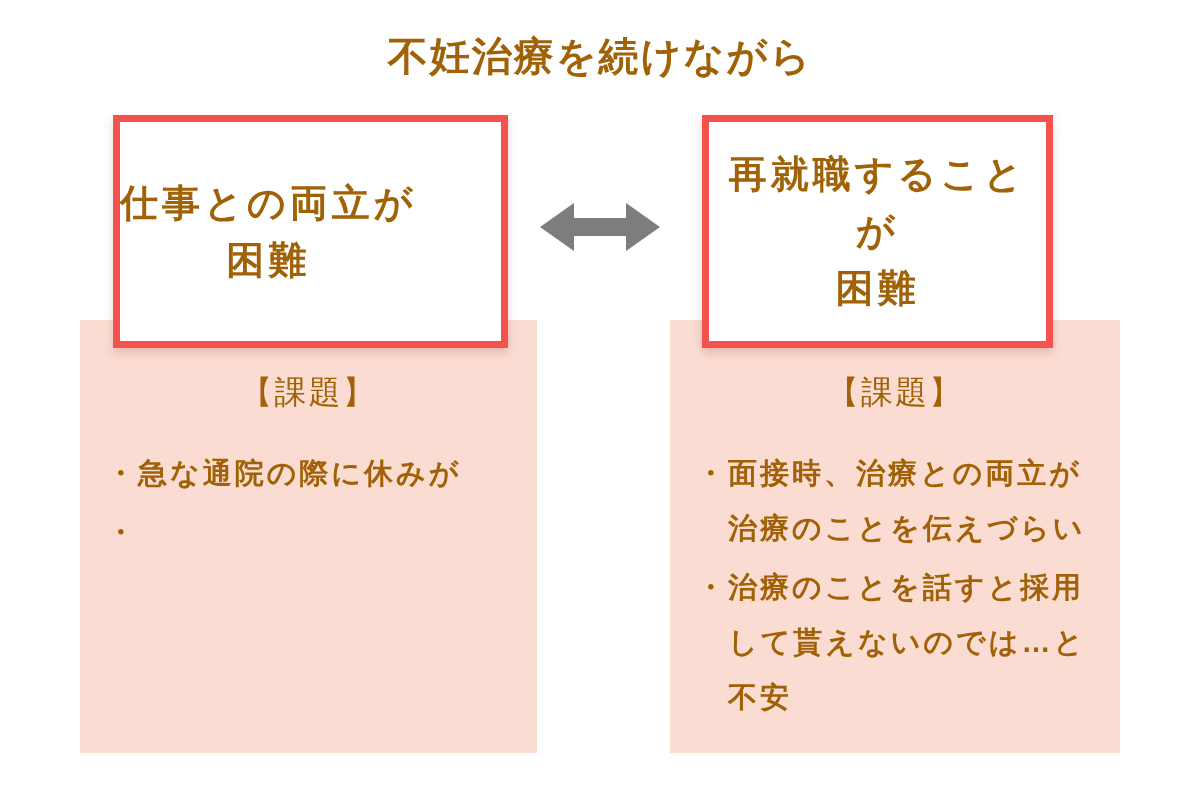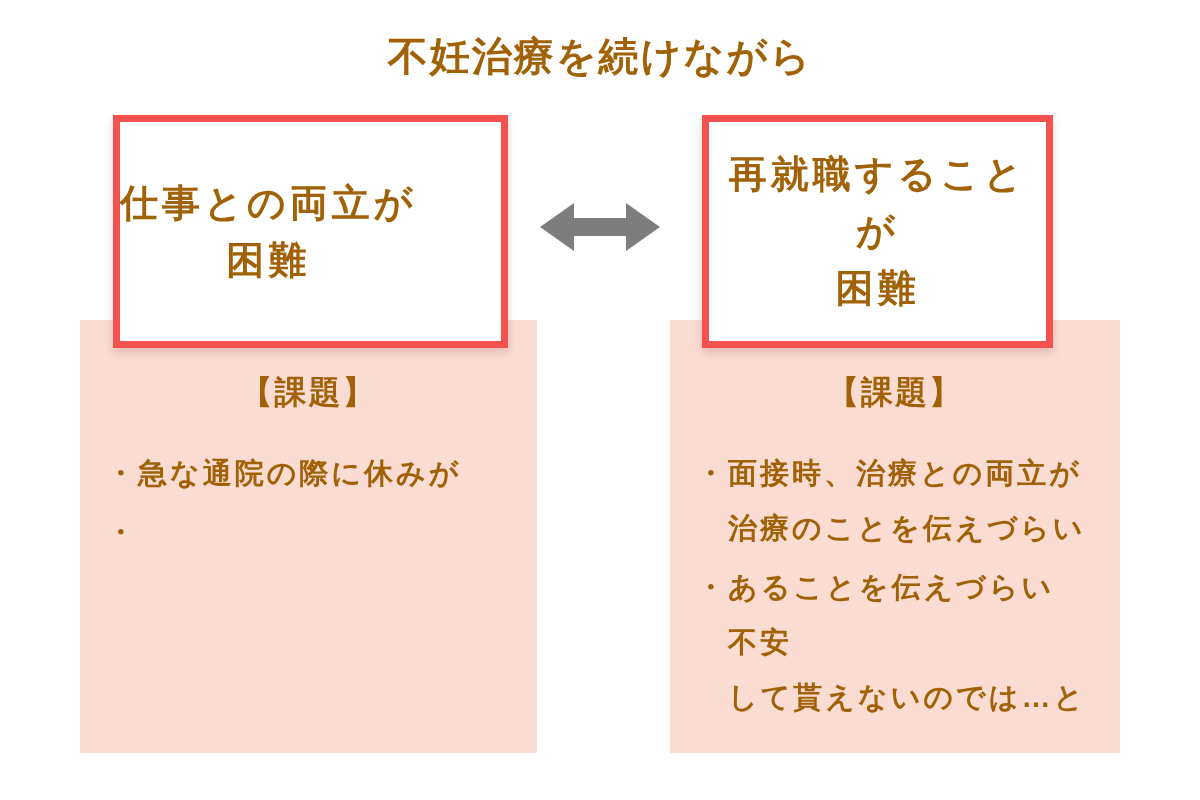--- a/index.html
+++ b/index.html
@@ -66,21 +66,21 @@
     top: 199px;
     width: 120px;
     height: 56px;
     z-index: 2;
   }
 
   .issues-title {
     padding-top: 45px;
     text-align: center;
     font-size: 32px;
-    font-weight: bold;
+    font-weight: normal;
     letter-spacing: 2px;
     line-height: 55px;
   }
   .issue-list {
     margin-top: 26px;
     padding: 0 18px 0 26px;
   }
   .issue {
     display: flex;
     align-items: flex-start;
@@ -124,23 +124,23 @@
       <div class="issue">
         <span class="marker">・</span>
         <span class="issue-text">
           <span class="line">面接時、治療との両立が</span>
           <span class="line">治療のことを伝えづらい</span>
         </span>
       </div>
       <div class="issue">
         <span class="marker">・</span>
         <span class="issue-text">
-          <span class="line">あることを伝えづらい</span>
+          <span class="line">治療のことを話すと採用</span>
+          <span class="line">して貰えないのでは…と</span>
           <span class="line">不安</span>
-          <span class="line">して貰えないのでは…と</span>
         </span>
       </div>
     </div>
   </div>
 
   <div class="box left">
     <div>
       <span class="line">仕事との両立が</span>
       <span class="line">困難</span>
     </div>

